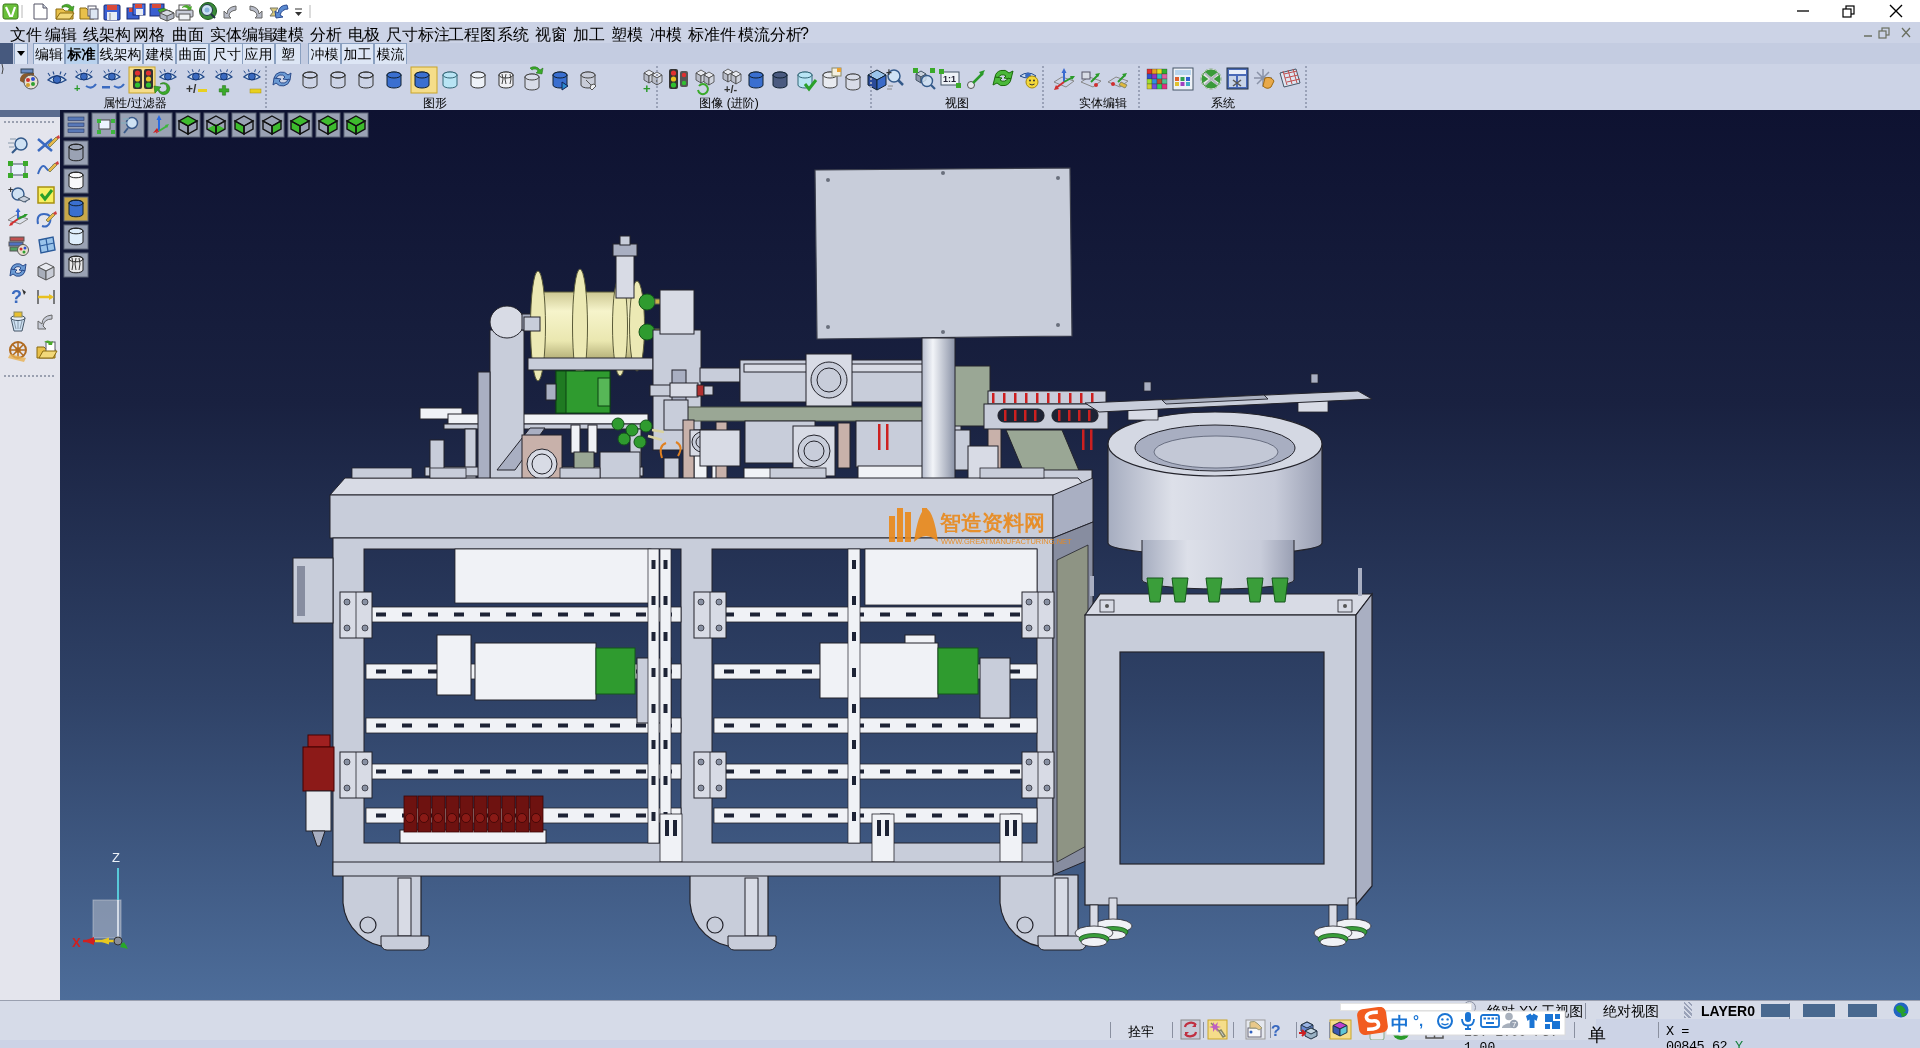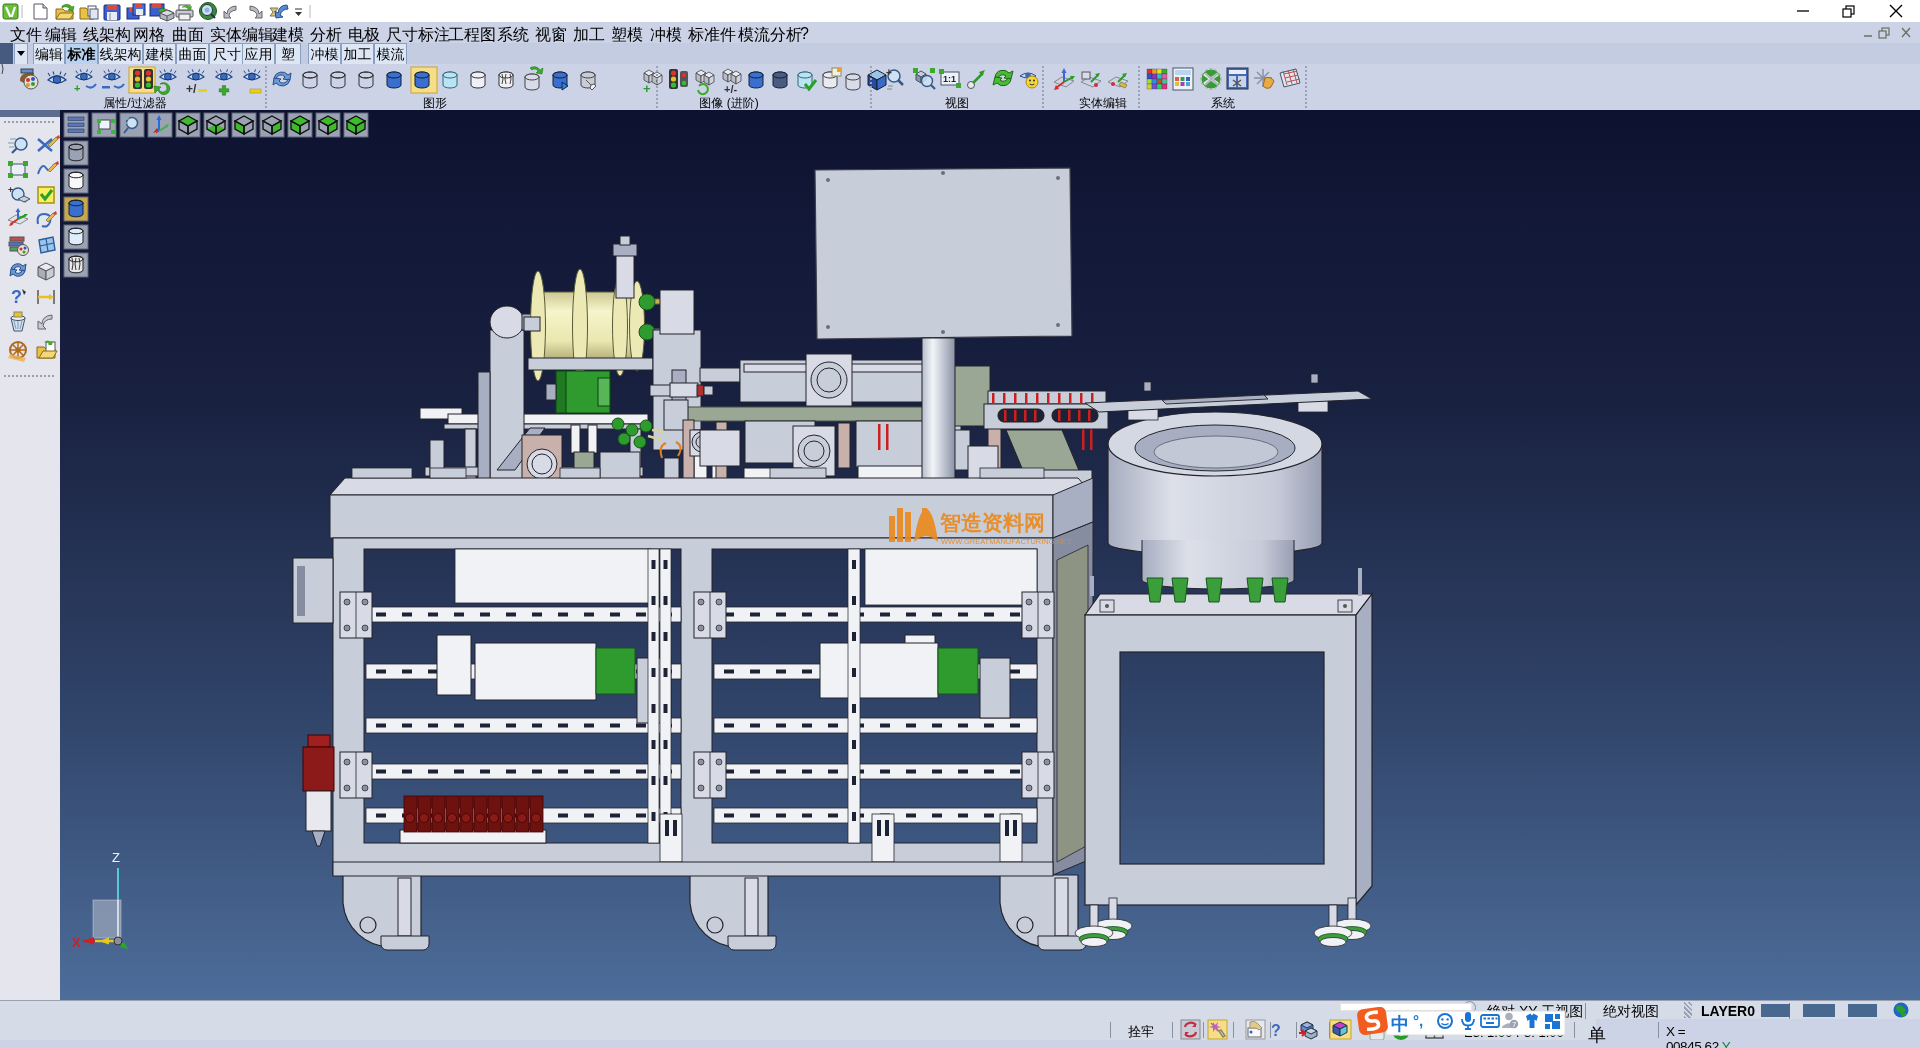--- a/index.html
+++ b/index.html
@@ -15,21 +15,21 @@
 .tab { position:absolute; top:0px; height:21px; background:#dde6f5; border:1px solid #8aa0c0; border-bottom:none; font-size:14px; text-align:center; padding-top:2px; color:#000;}
 .tab.sel { background:#b9d2ee; font-weight:bold; }
 #toolbar { left:0; top:64px; width:1920px; height:46px; background:#ccd3e6; }
 .grouplabel { position:absolute; top:31px; font-size:12px; color:#000; text-align:center; }
 .tbsep { position:absolute; top:2px; width:2px; height:42px; background-image:repeating-linear-gradient(#9aa2b8 0 2px, transparent 2px 4px); }
 #leftpanel { left:0; top:110px; width:60px; height:890px; background:#e4e5ed; }
 #leftpanel-top { left:0; top:110px; width:60px; height:7px; background:#5b6c8e; }
 .dotline { position:absolute; left:4px; width:52px; height:2px; background-image:repeating-linear-gradient(90deg,#9aa0b0 0 2px, transparent 2px 4px); }
 #viewport { left:60px; top:110px; width:1860px; height:890px; overflow:hidden; }
 #statusrow1 { left:0; top:1000px; width:1920px; height:19px; background:#d6dbe8; border-top:1px solid #9aa0b0; font-size:14px; color:#000; }
-#statusrow2 { left:0; top:1019px; width:1596px; height:21px; background:#d6dbe8; font-size:13px; color:#000; }
+#statusrow2 { left:0; top:1019px; width:1596px; height:21px; background:#d6dbe8; font-size:13px; color:#000;font-family:Liberation Mono, monospace; }
 #taskbar { left:0; top:1040px; width:1920px; height:8px; background:#161616; }
 .sep2 { position:absolute; width:1px; height:16px; background:#8a90a0; top:2px; }
 #sogou { left:1350px; top:1007px; width:230px; height:33px; }
 </style>
 </head>
 <body>
 <div id="app">
 
   <div class="abs" id="titlebar"></div>
   <svg class="abs" id="titleicons" style="left:0;top:0" width="960" height="22">

